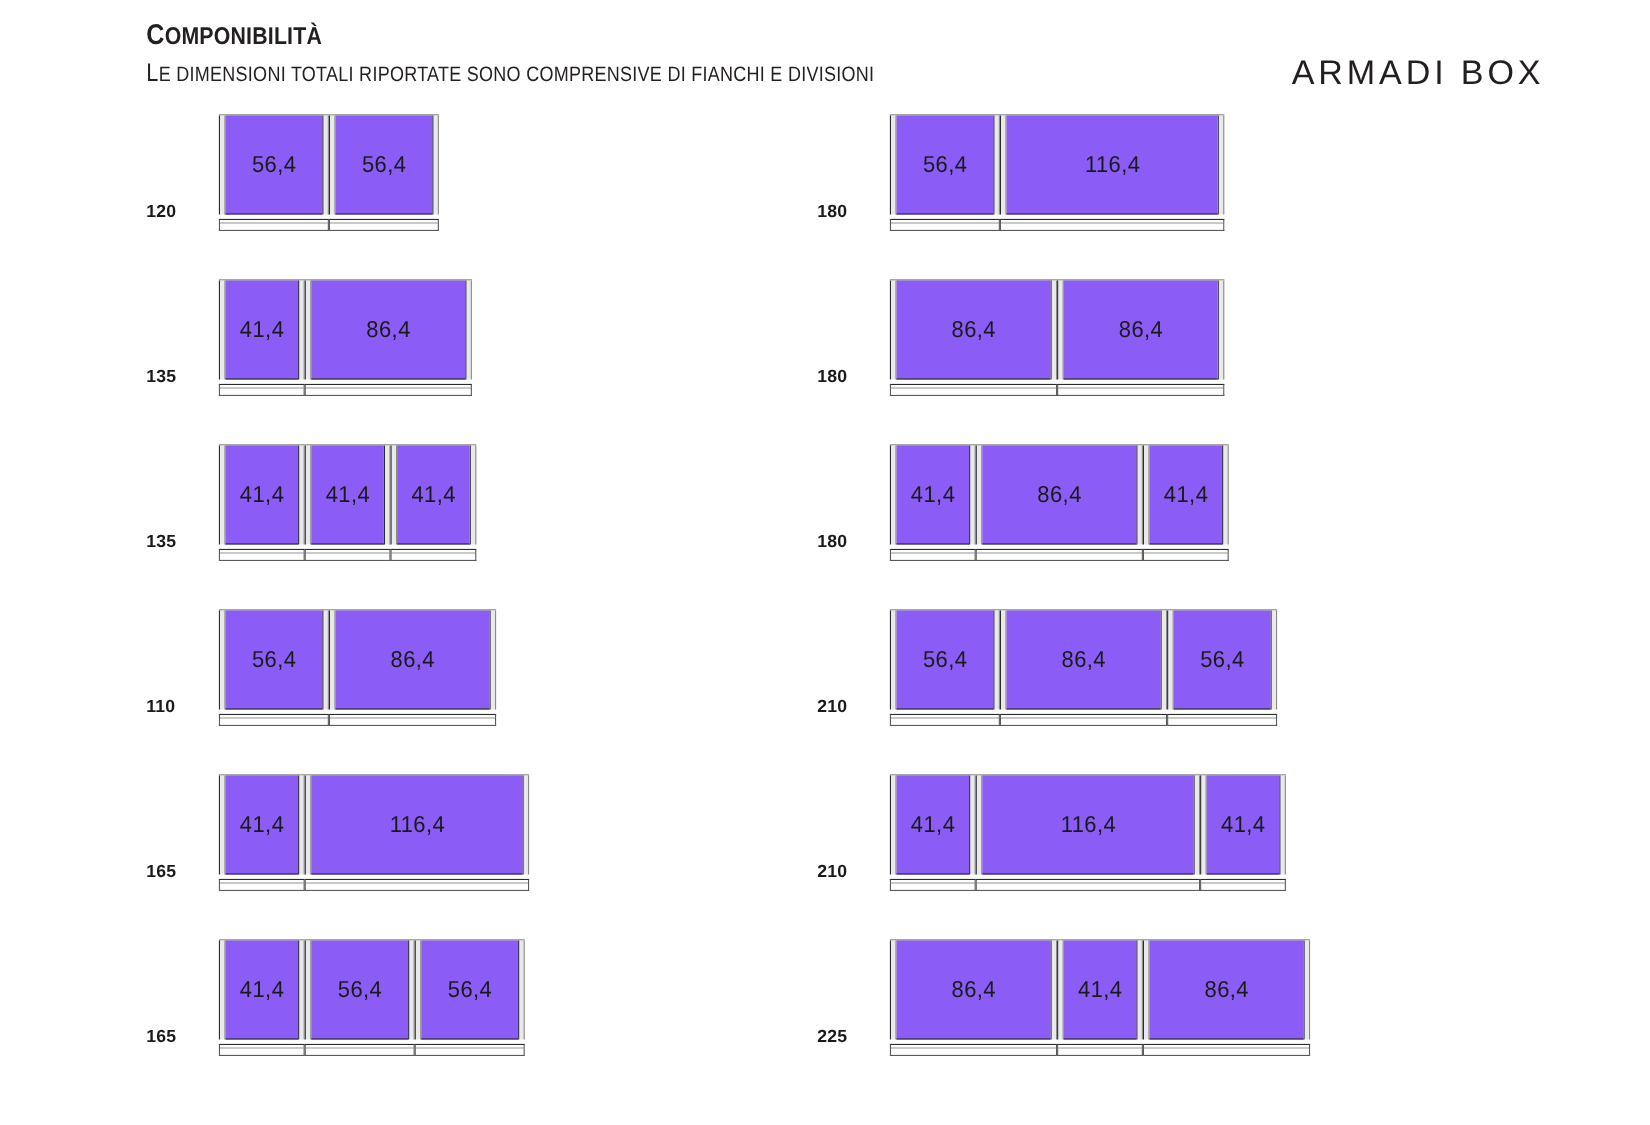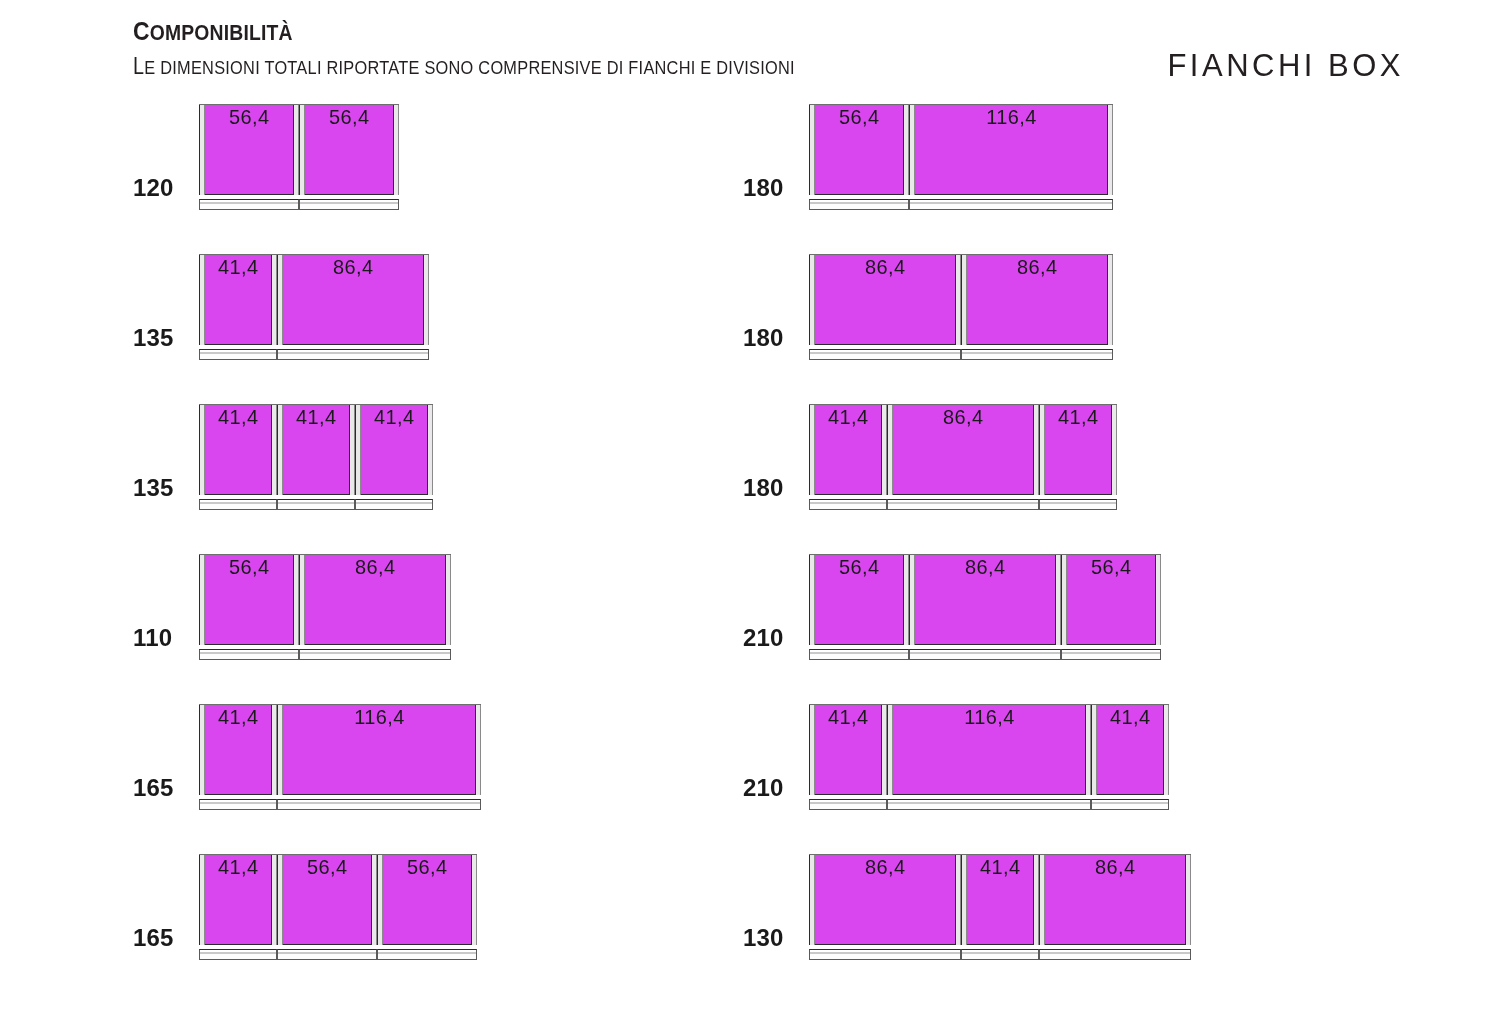--- a/index.html
+++ b/index.html
@@ -70,21 +70,21 @@
     height: 120px;
   }
   .row-label {
     position: absolute;
     left: 0;
     bottom: 8px;
     width: 56px;
     text-align: left;
     font-family: "Liberation Sans", sans-serif;
     font-weight: bold;
-    font-size: 24px;
+    font-size: 16px;
     color: #1a1a1a;
     letter-spacing: 0.2px;
   }
   .units {
     position: absolute;
     left: 66px;
     bottom: 0;
     height: 120px;
     display: flex;
     align-items: flex-end;
@@ -115,24 +115,24 @@
   }
   .panel.inner {
     border-left: 1px solid #2b2b2b;
     border-right: 1px solid #8a8a8a;
   }
   
   .bay {
     position: relative;
     box-sizing: border-box;
     height: 90px;
-    background: #d946ef;
+    background: #8b5cf6;
     border-bottom: 1px solid #2b2b2b;
     display: flex;
-    align-items: flex-start;
+    align-items: center;
     justify-content: center;
   }
   .bay-label {
     font-family: "Liberation Sans", sans-serif;
     font-size: 21px;
     color: #1a1a1a;
     letter-spacing: 0.4px;
     transform: scaleX(0.95);
     user-select: none;
   }
@@ -151,21 +151,21 @@
     );
   }
 </style>
 </head>
 <body>
 
 <div id="header-title"><span class="cap">C</span><span>OMPONIBILITÀ</span></div>
 
 <div id="header-subtitle"><span class="cap">L</span><span>E DIMENSIONI TOTALI RIPORTATE SONO COMPRENSIVE DI FIANCHI E DIVISIONI</span></div>
 
-<div id="brand-title">FIANCHI BOX</div>
+<div id="brand-title">ARMADI BOX</div>
 
 <div id="diagram">
     <div class="row" style="left: 133px; top: 90px;">
       <div class="row-label">120</div>
       <div class="units">
         <div class="module" style="width: 100px;">
           <div class="module-body">
             <div class="panel"></div>
             <div class="bay" style="width: 88px;">
               <span class="bay-label">56,4</span>
@@ -480,21 +480,21 @@
             <div class="bay" style="width: 66px;">
               <span class="bay-label">41,4</span>
             </div>
             <div class="panel inner"></div>
           </div>
           <div class="plinth" style="width: 78px;"></div>
         </div>
       </div>
     </div>
     <div class="row" style="left: 743px; top: 840px;">
-      <div class="row-label">130</div>
+      <div class="row-label">225</div>
       <div class="units">
         <div class="module" style="width: 152px;">
           <div class="module-body">
             <div class="panel"></div>
             <div class="bay" style="width: 140px;">
               <span class="bay-label">86,4</span>
             </div>
             <div class="panel inner"></div>
           </div>
           <div class="plinth" style="width: 152px;"></div>

